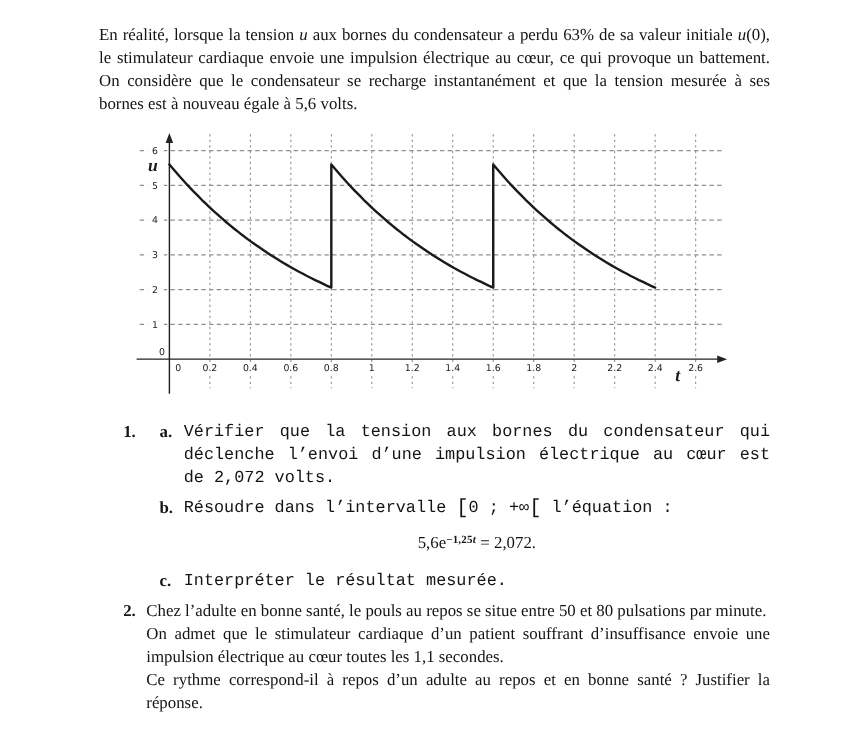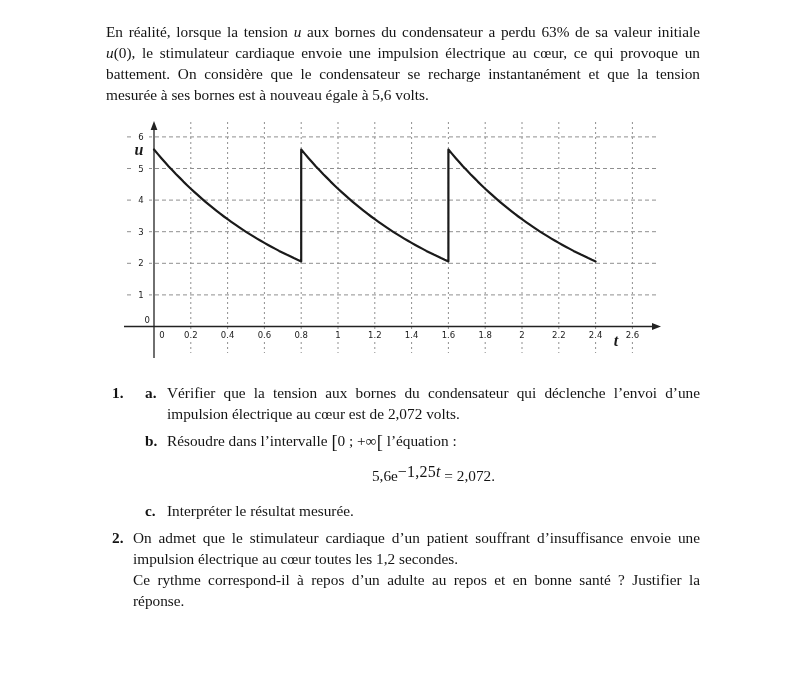--- a/index.html
+++ b/index.html
@@ -3,35 +3,35 @@
 <meta charset="utf-8">
 <style>
   html,body{margin:0;padding:0;}
   body{
     width:788px;height:673px;overflow:hidden;background:#ffffff;
     font-family:"Liberation Serif","DejaVu Serif",serif;
     font-size:15.3px;line-height:21px;color:#141414;
   }
   .page{padding:12px 88px 0 90px;}
   .section-title{font-weight:bold;line-height:20px;margin:0;}
-  .intro{margin:9px 0 0 16px;text-align:justify;}
+  .intro{margin:9px 0 0 0;text-align:justify;}
   .chart-wrap{margin:15px 0 0 34px;height:240px;}
   #chart-svg text{font-family:"DejaVu Sans","Liberation Sans",sans-serif;font-size:8.5px;fill:#1a1a1a;}
   #chart-svg text.axis-label{font-family:"Liberation Serif",serif;font-style:italic;font-weight:bold;font-size:16px;}
   .questions{margin-top:22px;}
   .qrow{display:flex;align-items:flex-start;}
   .qnum{font-weight:bold;}
   .q1 .qnum{flex:0 0 33px;margin-left:22px;}
   .q2 .qnum{flex:0 0 21px;margin-left:22px;}
   .parts{flex:1;}
   .part{display:flex;margin-bottom:6px;}
   .pnum{flex:0 0 22px;font-weight:bold;}
-  .ptext{flex:1;text-align:justify;}
+  .ptext{flex:1;text-align:justify;font-family:Liberation Mono, monospace;}
   .equation{text-align:center;padding-left:22px;margin:8px 0 14px 0;}
-  .equation sup{font-size:16px;vertical-align:4px;letter-spacing:0.2px;}
+  .equation sup{font-size:10px;vertical-align:4px;letter-spacing:0.2px;font-weight:bold;}
   .q2text{flex:1;}
   .q2text p{margin:0;text-align:justify;}
   .br{font-size:18.5px;vertical-align:-1.5px;}
   i{font-style:italic;}
 </style>
 </head>
 <body>
 
 <div class="page">
 
@@ -133,19 +133,20 @@
         <div class="part">
           <span class="pnum">c.</span>
           <div class="ptext">Interpréter le résultat mesurée.</div>
         </div>
       </div>
     </div>
 
     <div class="qrow q2">
       <span class="qnum">2.</span>
       <div class="q2text">
-        <p>On admet que le stimulateur cardiaque d’un patient souffrant d’insuffisance envoie une impulsion électrique au cœur toutes les 1,2 secondes.</p>
+        <p>Chez l’adulte en bonne santé, le pouls au repos se situe entre 50 et 80 pulsations par minute.</p>
+        <p>On admet que le stimulateur cardiaque d’un patient souffrant d’insuffisance envoie une impulsion électrique au cœur toutes les 1,1 secondes.</p>
         <p>Ce rythme correspond-il à repos d’un adulte au repos et en bonne santé ? Justifier la réponse.</p>
       </div>
     </div>
 
   </div>
 </div>
 
 </body></html>

